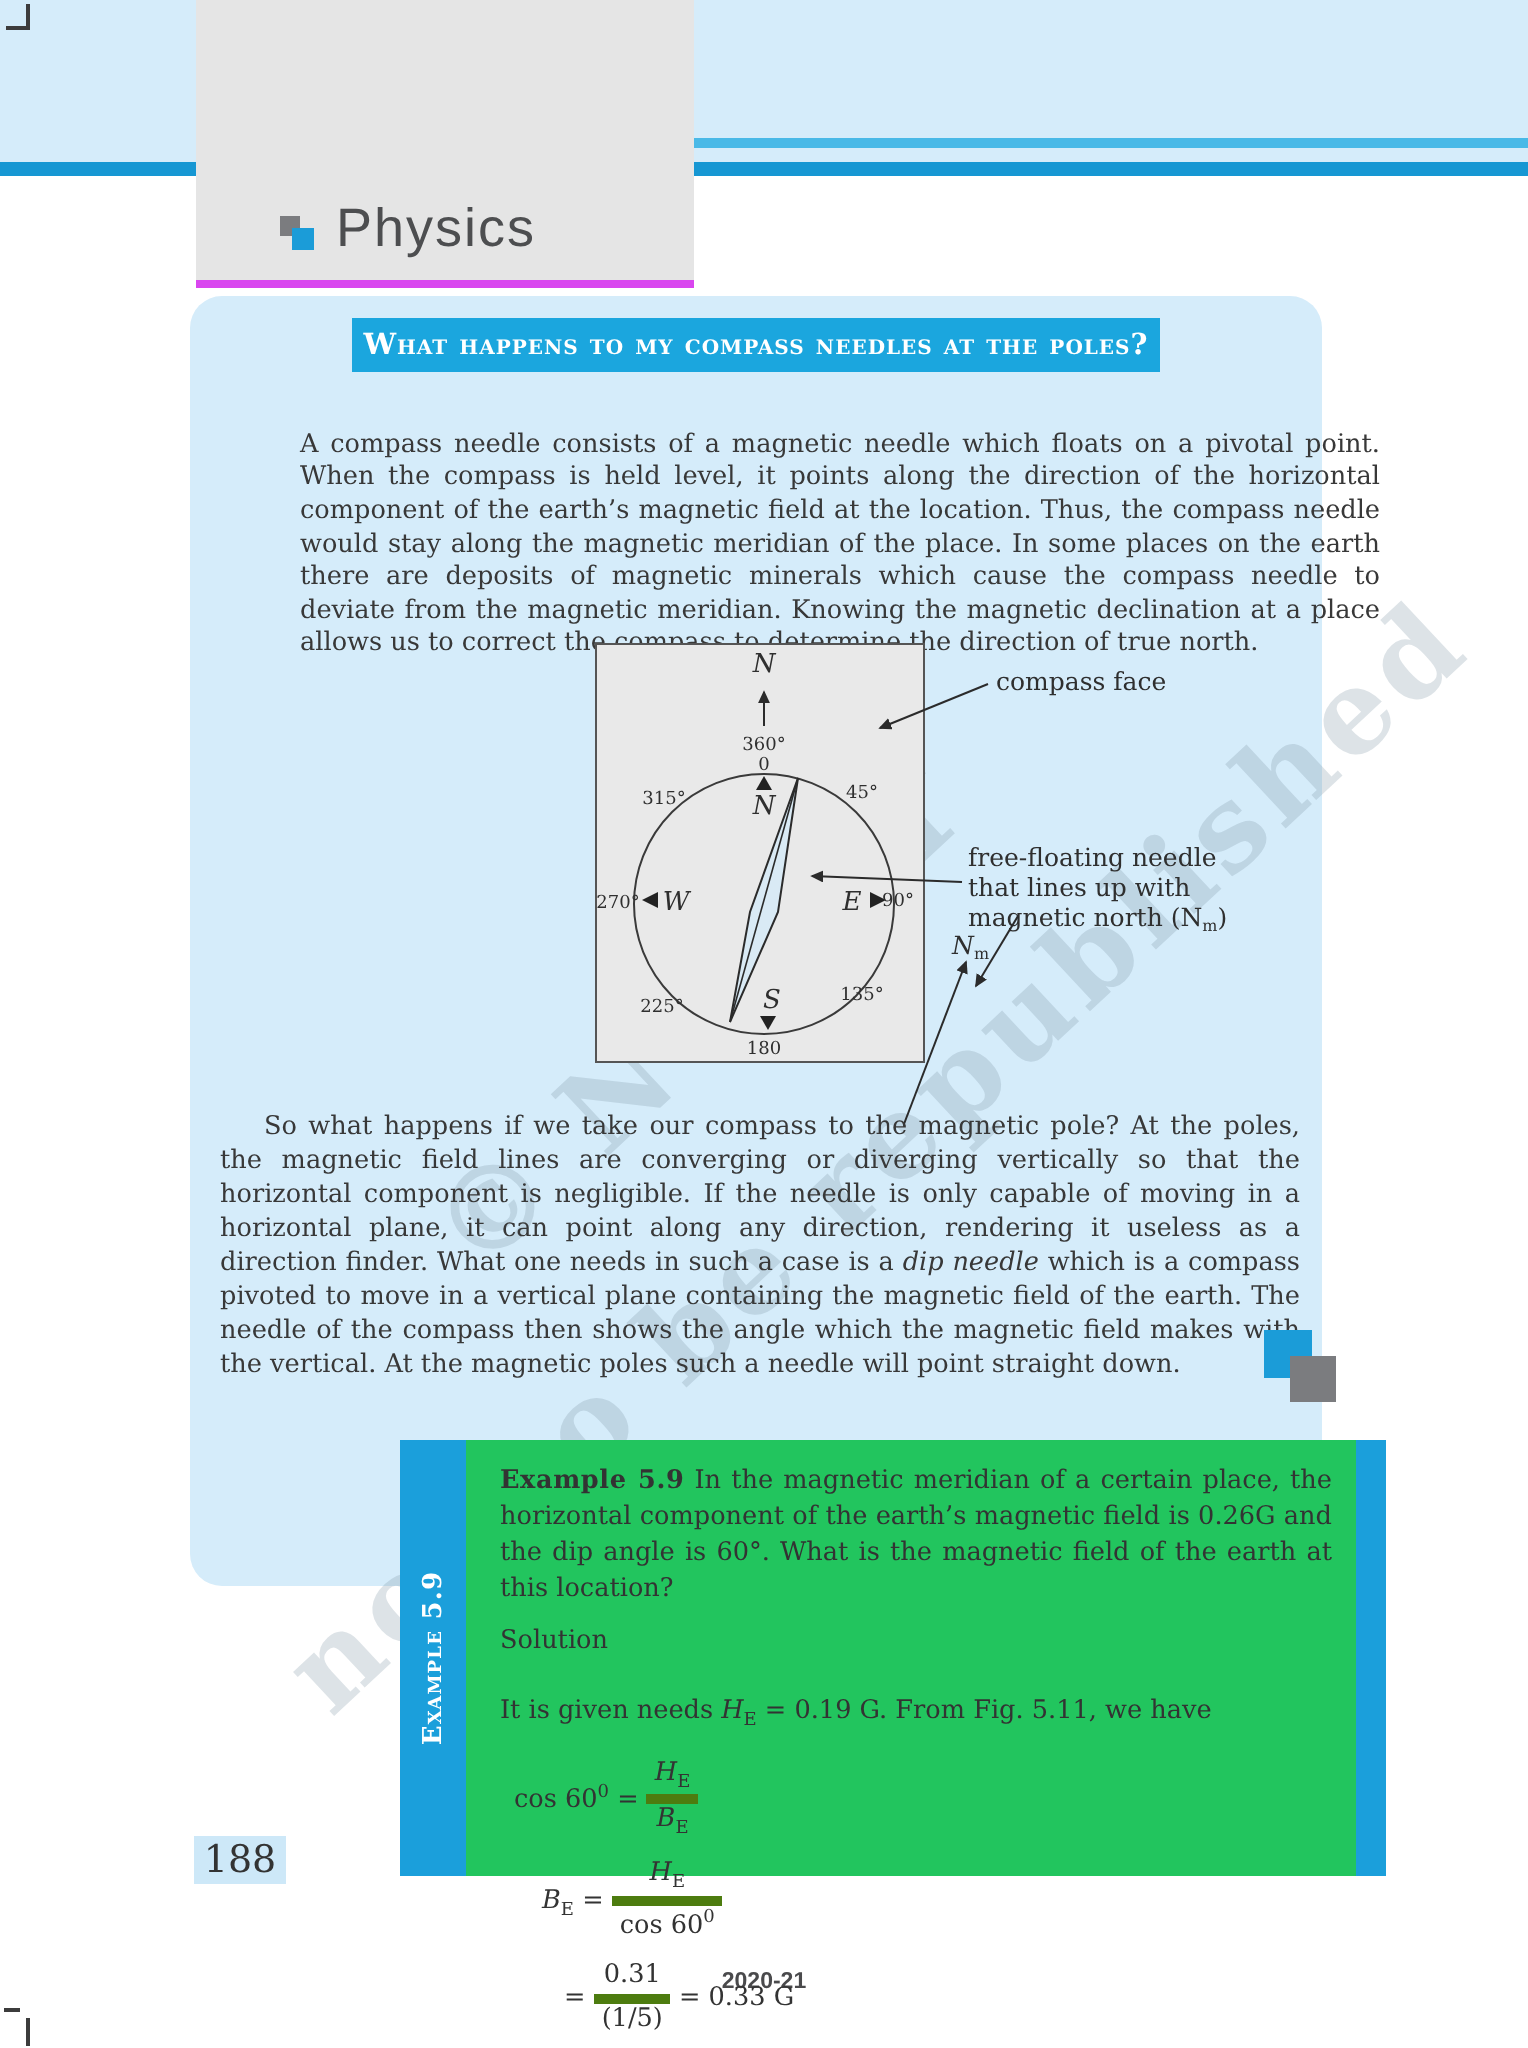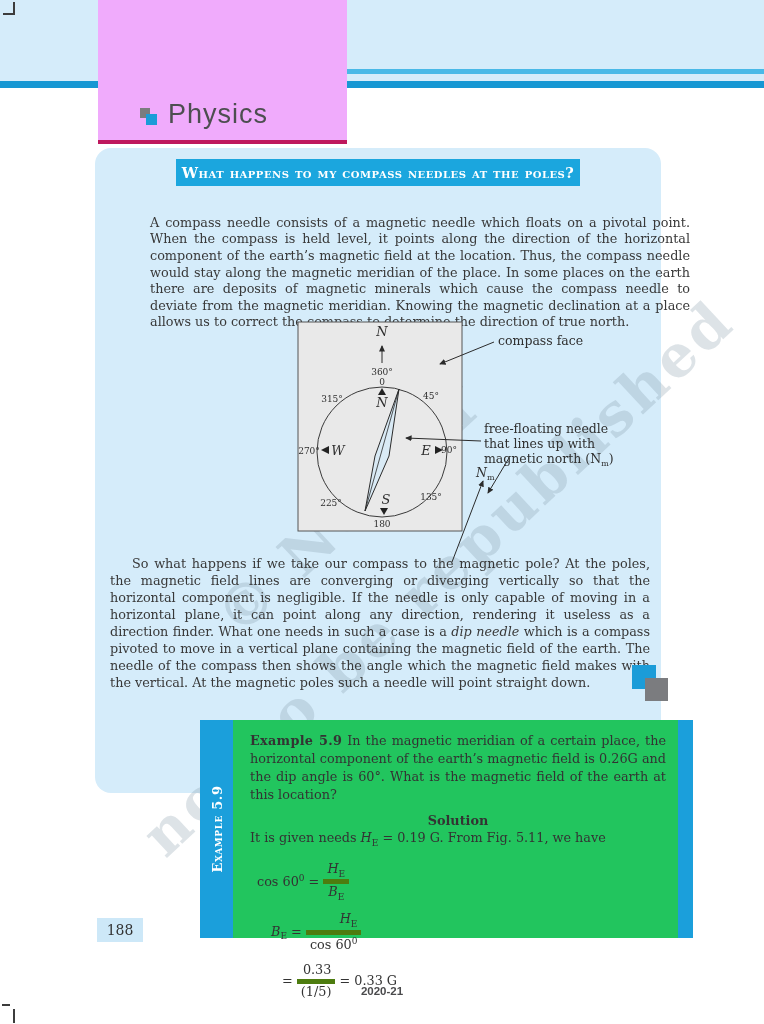--- a/index.html
+++ b/index.html
@@ -6,21 +6,21 @@
   .page {
     position:relative; width:764px; height:1024px; background:#ffffff;
     overflow:hidden; font-family:"DejaVu Serif", serif; color:#3a3a3a;
   }
   
   .band-light   { position:absolute; left:0; top:0; width:764px; height:82px; background:#d5ecfa; }
   .stripe-mid   { position:absolute; left:346px; top:69px; width:418px; height:5px; background:#49b9e7; }
   .stripe-dark  { position:absolute; left:0; top:81px; width:764px; height:7px; background:#1697d3; }
   .header-gray  {
     position:absolute; left:98px; top:0; width:249px; height:140px;
-    background:#f0abfc; border-bottom:4px solid #be185d;
+    background:#e5e5e5; border-bottom:4px solid #d946ef;
   }
   .logo-sq-gray { position:absolute; left:42px; top:108px; width:10px; height:10px; background:#7b7c7f; }
   .logo-sq-blue { position:absolute; left:48px; top:114px; width:11px; height:11px; background:#1b9cd8; }
   .header-title {
     position:absolute; left:70px; top:99px; font-family:"Liberation Sans", sans-serif;
     font-size:27px; color:#4d4e50; letter-spacing:1px;
   }
   
   .crop { position:absolute; background:#3c3c3c; }
   
@@ -53,35 +53,35 @@
   .ex-bar-left  { width:33px; position:relative; }
   .ex-bar-right { width:15px; }
   .ex-side-label {
     position:absolute; top:50%; left:50%; transform:translate(-50%,-50%) rotate(-90deg);
     white-space:nowrap; color:#ffffff; font-variant:small-caps; font-weight:bold;
     font-size:13px; letter-spacing:0.6px;
   }
   .ex-content { flex:1; background:#22c55e; padding:12px 12px 0 17px; font-size:12.8px; color:#333333; }
   .ex-intro { margin:0; text-align:justify; line-height:18px; }
   .ex-intro b { letter-spacing:0.3px; }
-  .sol-head { margin:9px 0 1px 0; font-weight:bold;text-align:center; }
+  .sol-head { margin:9px 0 19px 0; font-weight:normal; }
   .given { margin:0; line-height:17px; }
   .mline { margin:10px 0 0 7px; }
   .mline.m2 { margin-left:21px; }
   .mline.m3 { margin-left:32px; }
   .mi { font-style:italic; }
   sub { font-size:9px; }
   sup { font-size:9px; }
   .frac { display:inline-block; vertical-align:middle; text-align:center; line-height:1.15; }
-  .frac .top { display:block; padding:0 4px 1px 4px;text-align:right; }
+  .frac .top { display:block; padding:0 4px 1px 4px; }
   .frac .bot { display:block; border-top:5px solid #4d7c0f; padding:1px 4px 0 4px; }
   
   .page-num {
     position:absolute; left:97px; top:918px; width:46px; height:24px; background:#cde8f8;
-    text-align:center; line-height:24px; font-size:14px; color:#333333;
+    text-align:center; line-height:24px; font-size:19px; color:#333333;
   }
   .footer {
     position:absolute; left:0; top:985px; width:764px; text-align:center;
     font-family:"Liberation Sans", sans-serif; font-size:11.5px; font-weight:bold; color:#4a4a4c;
   }
 </style>
 </head>
 <body>
 
 <div class="page">
@@ -179,21 +179,21 @@
       </div>
 
       <div class="mline m2">
         <span class="mi">B</span><sub>E</sub>
         <span>=</span>
         <span class="frac"><span class="top"><span class="mi">H</span><sub>E</sub></span><span class="bot"><span>cos 60</span><sup>0</sup></span></span>
       </div>
 
       <div class="mline m3">
         <span>=</span>
-        <span class="frac"><span class="top">0.33</span><span class="bot">(1/5)</span></span>
+        <span class="frac"><span class="top">0.31</span><span class="bot">(1/5)</span></span>
         <span>= 0.33 G</span>
       </div>
     </div>
     <div class="ex-bar ex-bar-right"></div>
   </div>
 
   <div class="page-num">188</div>
   <div class="footer">2020-21</div>
 
 </div>

